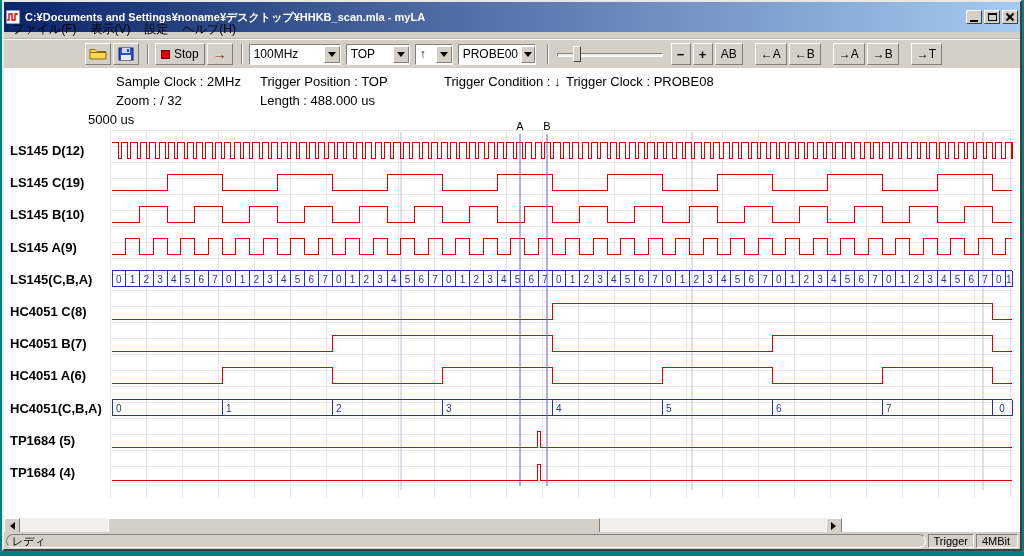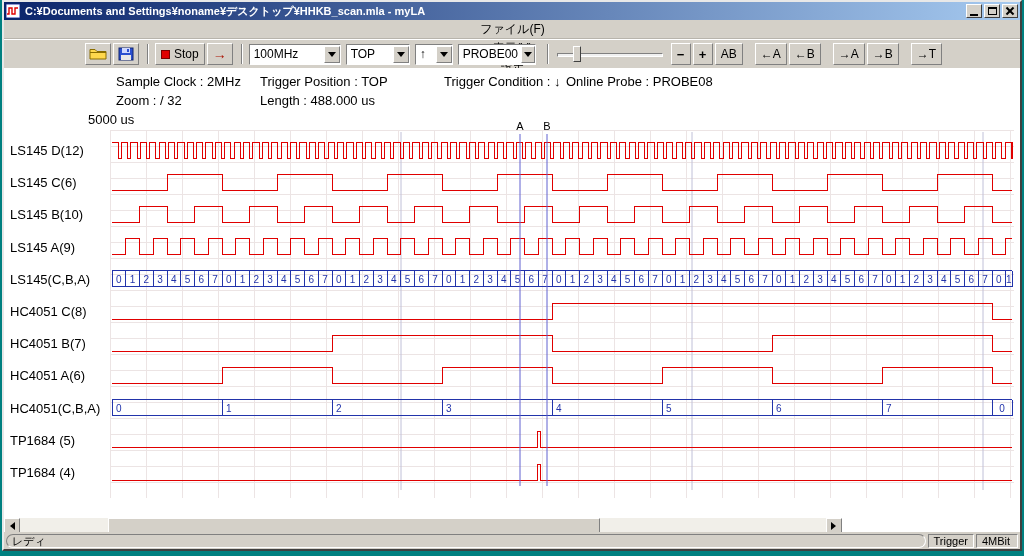--- a/index.html
+++ b/index.html
@@ -3,41 +3,41 @@
 <meta charset="utf-8">
 <style>
   * { margin:0; padding:0; box-sizing:border-box; }
   html,body { width:1024px; height:556px; overflow:hidden; }
   body { background:#008080; font-family:"Liberation Sans","DejaVu Sans",sans-serif; }
 
   .win { position:absolute; left:2px; top:0; width:1020px; height:551px;
          background:#d4d0c8; border:2px solid; border-color:#e8e8e8 #404040 #404040 #e8e8e8; }
 
   
-  .titlebar { position:absolute; left:0; right:0; top:0; height:18px;
+  .titlebar { position:absolute; left:0; right:0; top:0; height:30px;
               background:linear-gradient(90deg,#0a246a,#a6caf0);
               display:flex; align-items:center; padding:0 2px; }
   .title-icon { width:16px; height:14px; margin-right:3px; display:flex; align-items:center; }
   .title-text { color:#fff; font-size:11px; font-weight:bold; white-space:nowrap; overflow:hidden; flex:1; }
   .title-btns { display:flex; }
   .tb-btn { width:16px; height:14px; background:#d4d0c8; border:1px solid;
             border-color:#fff #404040 #404040 #fff; display:flex; align-items:center;
             justify-content:center; margin-left:2px; }
   .glyph-min { width:8px; height:2px; background:#000; margin-top:7px; }
   .glyph-max { width:9px; height:8px; border:1px solid #000; border-top:2px solid #000; }
   .glyph-close { position:relative; width:8px; height:8px; }
   .glyph-close::before, .glyph-close::after { content:""; position:absolute; left:-1px; top:3px;
             width:10px; height:2px; background:#000; }
   .glyph-close::before { transform:rotate(45deg); }
   .glyph-close::after { transform:rotate(-45deg); }
 
   
   .menubar { position:absolute; left:0; right:0; top:18px; height:19px;
-             display:flex; align-items:center; font-size:12px; padding-left:1px;
-             border-bottom:1px solid #b8b4ac;flex-direction:column; }
+             display:flex; align-items:flex-start; font-size:12px; padding-left:1px;
+             border-bottom:1px solid #b8b4ac; }
   .menu-item { padding:1px 7px; }
 
   
   .toolbar { position:absolute; left:0; right:0; top:37px; height:29px;
              display:flex; align-items:center; padding-left:5px; font-size:12px;
              border-top:1px solid #fff;justify-content:center; }
   .icon-btn, .tool-btn { height:22px; background:#d4d0c8; border:1px solid;
              border-color:#fff #808080 #808080 #fff; display:inline-flex;
              align-items:center; justify-content:center; font-family:inherit;
              font-size:12px; padding:0 5px; margin-right:2px; }
@@ -61,21 +61,21 @@
   .grp { margin-left:10px; }
   .bold-btn { font-weight:bold; font-size:13px; width:20px; padding:0; }
 
   
   .client { position:absolute; left:0; right:0; top:66px; bottom:17px; background:#fff; overflow:hidden; }
   .info { position:absolute; font-size:13px; color:#000; white-space:nowrap; }
   .grid { position:absolute; left:106px; top:62px; width:904px; height:368px;
           background-image:
             repeating-linear-gradient(to right, #ece4e4 0 1px, transparent 1px 36px),
             repeating-linear-gradient(to bottom, #ece4e4 0 1px, transparent 1px 16px); }
-  #channel-labels { position:absolute; left:0; top:50px; width:106px; height:380px; }
+  #channel-labels { position:absolute; left:0; top:50px; width:106px; height:380px;font-weight:bold; }
   .ch-label { position:absolute; left:6px; font-size:13px; color:#000; white-space:nowrap; }
   #wave-svg { position:absolute; left:108px; top:50px; }
   #wave-svg text { font-family:"Liberation Sans","DejaVu Sans",sans-serif; }
 
   
   .hscroll { position:absolute; left:0; top:450px; width:838px; height:16px; background:#f1efe9; }
   .sb-arrow { position:absolute; top:0; width:16px; height:16px; background:#d4d0c8;
               border:1px solid; border-color:#fff #808080 #808080 #fff;
               display:flex; align-items:center; justify-content:center; }
   .sb-arrow.left { left:0; } .sb-arrow.right { right:0; }
@@ -175,29 +175,29 @@
     <button class="tool-btn">←B</button>
     <button class="tool-btn grp">→A</button>
     <button class="tool-btn">→B</button>
     <button class="tool-btn grp">→T</button>
   </div>
 
   <div class="client">
     <span class="info" style="left:112px;top:6px">Sample Clock : 2MHz</span>
     <span class="info" style="left:256px;top:6px">Trigger Position : TOP</span>
     <span class="info" style="left:440px;top:6px">Trigger Condition : ↓</span>
-    <span class="info" style="left:562px;top:6px">Online Probe : PROBE08</span>
+    <span class="info" style="left:562px;top:6px">Trigger Clock : PROBE08</span>
     <span class="info" style="left:112px;top:25px">Zoom : /  32</span>
     <span class="info" style="left:256px;top:25px">Length : 488.000 us</span>
     <span class="info" style="left:84px;top:44px">5000 us</span>
 
     <div class="grid"></div>
     <div id="channel-labels">
         <div class="ch-label" style="top: 25px;">LS145 D(12)</div>
-        <div class="ch-label" style="top: 57.2px;">LS145 C(6)</div>
+        <div class="ch-label" style="top: 57.2px;">LS145 C(19)</div>
         <div class="ch-label" style="top: 89.4px;">LS145 B(10)</div>
         <div class="ch-label" style="top: 121.6px;">LS145 A(9)</div>
         <div class="ch-label" style="top: 153.8px;">LS145(C,B,A)</div>
         <div class="ch-label" style="top: 186px;">HC4051 C(8)</div>
         <div class="ch-label" style="top: 218.2px;">HC4051 B(7)</div>
         <div class="ch-label" style="top: 250.4px;">HC4051 A(6)</div>
         <div class="ch-label" style="top: 282.6px;">HC4051(C,B,A)</div>
         <div class="ch-label" style="top: 314.8px;">TP1684 (5)</div>
         <div class="ch-label" style="top: 347px;">TP1684 (4)</div>
       </div>

